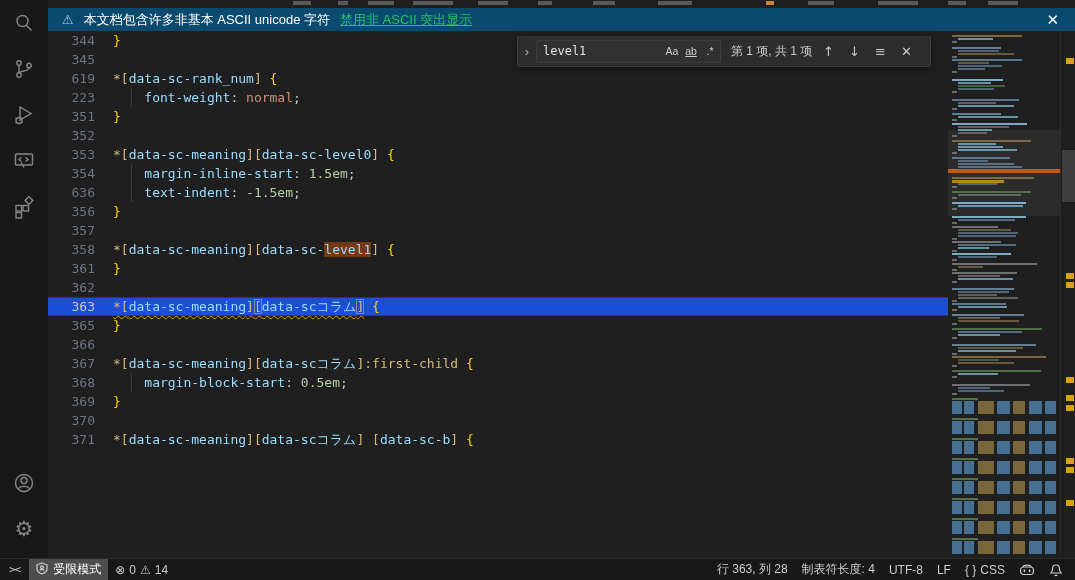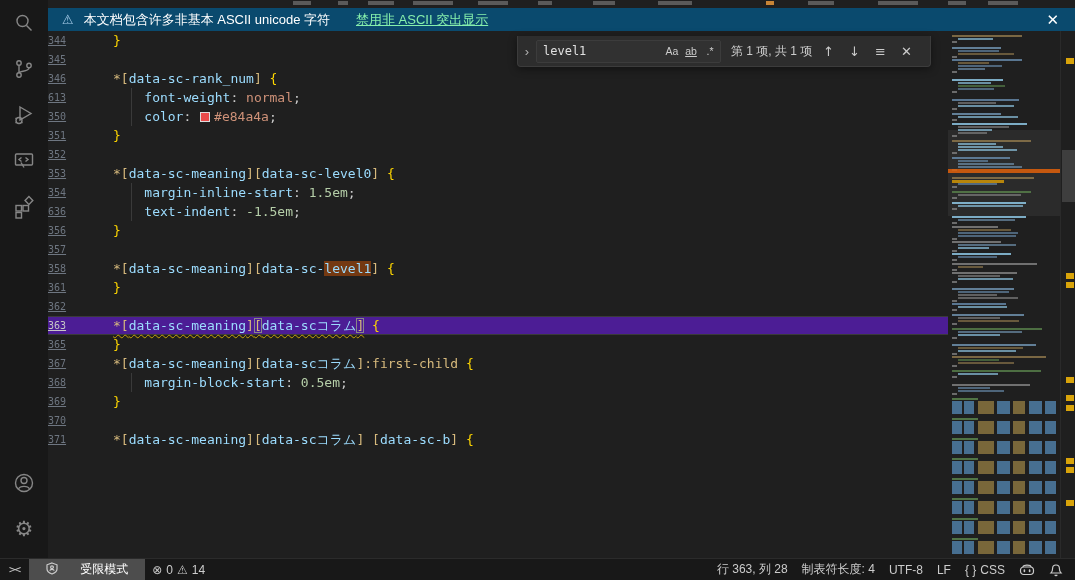--- a/index.html
+++ b/index.html
@@ -14,29 +14,29 @@
   .gear-glyph { font-size:21px; line-height:1; color:#868686; font-family:"DejaVu Sans", sans-serif; }
 
   
   #topsliver { position:absolute; left:48px; top:0; right:0; height:8px; background:#1f1f1f; overflow:hidden; }
   .sliver-frag { position:absolute; top:1px; height:4px; background:#8a8a8a; opacity:.55; }
   .sliver-orange { position:absolute; top:1px; height:4px; background:#c88436; }
 
   
   #banner { position:absolute; left:48px; top:8px; right:0; height:23px; background:#0a4a6e; color:#ffffff; display:flex; align-items:center; font-size:13px; }
   #banner-warn { color:#a8cdea; margin:0 10px 0 14px; font-size:13px; font-family:"DejaVu Sans", sans-serif; }
-  #banner-link { text-decoration:underline; margin-left:26px; cursor:pointer; color:#86efac; }
+  #banner-link { text-decoration:underline; margin-left:10px; cursor:pointer; color:#22c55e; }
   #banner-close { margin-left:auto; margin-right:16px; cursor:pointer; font-size:15px; color:#ffffff; font-family:"DejaVu Sans", sans-serif; }
 
   
   #editor { position:absolute; left:48px; top:31px; width:900px; height:527px; background:#1f1f1f; overflow:hidden;
     font-family:"DejaVu Sans Mono", monospace; font-size:13px; }
   .row { display:flex; height:19px; line-height:19px; white-space:pre; }
-  .row.cur { background:#4c1d95; box-shadow:inset 0 1px 0 #3a3a3a, inset 0 -1px 0 #3a3a3a; }
-  .ln { width:62px; padding-right:15px; color:#6e7681; font-size:10px; flex:none; cursor:pointer;text-decoration:underline; }
+  .row.cur { background:#1d4ed8; box-shadow:inset 0 1px 0 #3a3a3a, inset 0 -1px 0 #3a3a3a; }
+  .ln { width:62px; text-align:right; padding-right:15px; color:#6e7681; font-size:13px; flex:none; cursor:pointer; }
   .row.cur .ln { color:#c6c6c6; }
   .cl { position:relative; padding-left:3px; color:#cccccc; flex:1; cursor:text; }
   .row.g .cl::before { content:""; position:absolute; left:21px; top:0; bottom:0; width:1px; background:#3a3a3a; }
   .tk.s  { color:#d7ba7d; }
   .tk.a  { color:#9cdcfe; }
   .tk.b  { color:#ffd700; }
   .tk.p  { color:#cccccc; }
   .tk.pr { color:#9cdcfe; }
   .tk.n  { color:#b5cea8; }
   .tk.v  { color:#ce9178; }
@@ -65,21 +65,21 @@
   .mm-block-row { position:absolute; left:4px; height:13px; display:flex; }
   .mm-block-green { position:absolute; left:4px; height:2px; width:26px; background:#5d8a4f; opacity:.8; }
   #ruler { position:absolute; left:1060px; top:31px; width:15px; height:527px; background:#1f1f1f; border-left:1px solid #2a2a2a; }
   .ruler-mark { position:absolute; left:5px; width:8px; height:6px; background:#d9a40a; }
   #scroll-thumb { position:absolute; left:1px; top:119px; width:14px; height:52px; background:rgba(121,121,121,.35); }
 
   
   #statusbar { position:absolute; left:0; top:558px; width:1075px; height:22px; background:#181818; border-top:1px solid #2b2b2b; display:flex; align-items:center; color:#cccccc; font-size:12px; }
   .sb-item { display:flex; align-items:center; height:22px; padding:0 7px; cursor:pointer; white-space:nowrap; gap:4px; }
   #sb-remote { padding:0 9px; font-family:"DejaVu Sans Mono", monospace; font-size:11px; letter-spacing:-1px; color:#cccccc; }
-  #sb-trust { background:#4d4d4d; color:#ffffff; padding:0 17px; gap:22px; }
+  #sb-trust { background:#4d4d4d; color:#ffffff; padding:0 7px; gap:5px; }
   .sb-right { margin-left:auto; display:flex; align-items:center; }
   .warn-glyph { font-family:"DejaVu Sans", sans-serif; font-size:12px; }
   .sb-icon svg { stroke:#cccccc; fill:none; stroke-width:1.2; }
 </style>
 </head>
 <body>
 
 <div id="activitybar">
   <div class="ab-icon">
     <svg width="24" height="24" viewBox="0 0 24 24">
@@ -153,35 +153,35 @@
   <span id="banner-warn">⚠</span>
   <span>本文档包含许多非基本 ASCII unicode 字符</span>
   <span id="banner-link">禁用非 ASCII 突出显示</span>
   <span id="banner-close">✕</span>
 </div>
 
 <div id="editor">
   <div id="code-rows">
       <div class="row"><div class="ln">344</div><div class="cl"><span class="tk b">}</span></div></div>
       <div class="row"><div class="ln">345</div><div class="cl"></div></div>
-      <div class="row"><div class="ln">346</div><div class="cl"><span class="tk s">*[</span><span class="tk a">data-sc-rank_num</span><span class="tk s">]</span><span class="tk p"> </span><span class="tk b">{</span></div></div>
-      <div class="row g"><div class="ln">613</div><div class="cl"><span class="tk p">    </span><span class="tk pr">font-weight</span><span class="tk p">: </span><span class="tk v">normal</span><span class="tk p">;</span></div></div>
-      <div class="row g"><div class="ln">350</div><div class="cl"><span class="tk p">    </span><span class="tk pr">color</span><span class="tk p">: </span><span class="tk sw" style="background: rgb(232, 74, 74);"></span><span class="tk v">#e84a4a</span><span class="tk p">;</span></div></div>
+      <div class="row"><div class="ln">619</div><div class="cl"><span class="tk s">*[</span><span class="tk a">data-sc-rank_num</span><span class="tk s">]</span><span class="tk p"> </span><span class="tk b">{</span></div></div>
+      <div class="row g"><div class="ln">223</div><div class="cl"><span class="tk p">    </span><span class="tk pr">font-weight</span><span class="tk p">: </span><span class="tk v">normal</span><span class="tk p">;</span></div></div>
       <div class="row"><div class="ln">351</div><div class="cl"><span class="tk b">}</span></div></div>
       <div class="row"><div class="ln">352</div><div class="cl"></div></div>
       <div class="row"><div class="ln">353</div><div class="cl"><span class="tk s">*[</span><span class="tk a">data-sc-meaning</span><span class="tk s">][</span><span class="tk a">data-sc-level0</span><span class="tk s">]</span><span class="tk p"> </span><span class="tk b">{</span></div></div>
       <div class="row g"><div class="ln">354</div><div class="cl"><span class="tk p">    </span><span class="tk pr">margin-inline-start</span><span class="tk p">: </span><span class="tk n">1.5em</span><span class="tk p">;</span></div></div>
       <div class="row g"><div class="ln">636</div><div class="cl"><span class="tk p">    </span><span class="tk pr">text-indent</span><span class="tk p">: </span><span class="tk n">-1.5em</span><span class="tk p">;</span></div></div>
       <div class="row"><div class="ln">356</div><div class="cl"><span class="tk b">}</span></div></div>
       <div class="row"><div class="ln">357</div><div class="cl"></div></div>
       <div class="row"><div class="ln">358</div><div class="cl"><span class="tk s">*[</span><span class="tk a">data-sc-meaning</span><span class="tk s">][</span><span class="tk a">data-sc-</span><span class="tk a fm">level1</span><span class="tk s">]</span><span class="tk p"> </span><span class="tk b">{</span></div></div>
       <div class="row"><div class="ln">361</div><div class="cl"><span class="tk b">}</span></div></div>
       <div class="row"><div class="ln">362</div><div class="cl"></div></div>
       <div class="row cur"><div class="ln">363</div><div class="cl"><span class="tk s wv">*[</span><span class="tk a wv">data-sc-meaning</span><span class="tk s wv">]</span><span class="tk s wv bm">[</span><span class="tk a wv">data-sc</span><span class="tk a wv">コラム</span><span class="tk s wv bm">]</span><span class="tk p"> </span><span class="tk b">{</span></div></div>
       <div class="row"><div class="ln">365</div><div class="cl"><span class="tk b">}</span></div></div>
+      <div class="row"><div class="ln">366</div><div class="cl"></div></div>
       <div class="row"><div class="ln">367</div><div class="cl"><span class="tk s">*[</span><span class="tk a">data-sc-meaning</span><span class="tk s">][</span><span class="tk a">data-scコラム</span><span class="tk s">]</span><span class="tk s">:first-child</span><span class="tk p"> </span><span class="tk b">{</span></div></div>
       <div class="row g"><div class="ln">368</div><div class="cl"><span class="tk p">    </span><span class="tk pr">margin-block-start</span><span class="tk p">: </span><span class="tk n">0.5em</span><span class="tk p">;</span></div></div>
       <div class="row"><div class="ln">369</div><div class="cl"><span class="tk b">}</span></div></div>
       <div class="row"><div class="ln">370</div><div class="cl"></div></div>
       <div class="row"><div class="ln">371</div><div class="cl"><span class="tk s">*[</span><span class="tk a">data-sc-meaning</span><span class="tk s">][</span><span class="tk a">data-scコラム</span><span class="tk s">]</span><span class="tk p"> </span><span class="tk s">[</span><span class="tk a">data-sc-b</span><span class="tk s">]</span><span class="tk p"> </span><span class="tk b">{</span></div></div>
     </div>
 </div>
 
 <div id="find">
   <div id="find-chevron">›</div>

